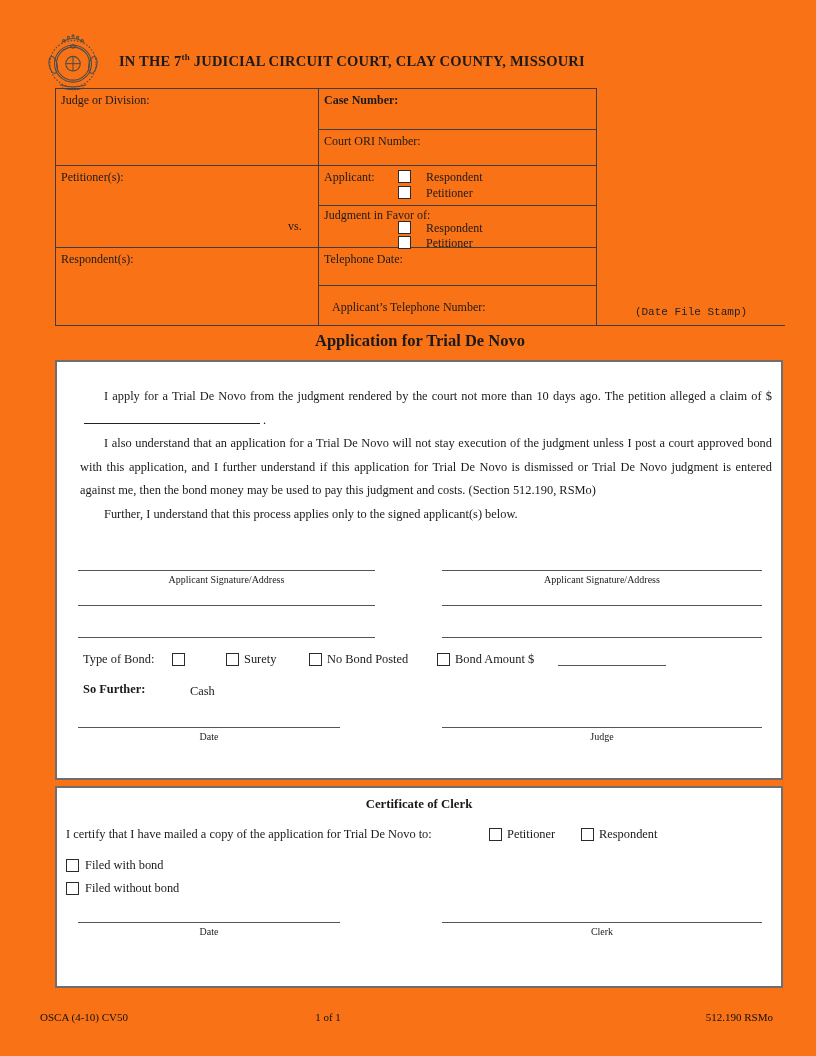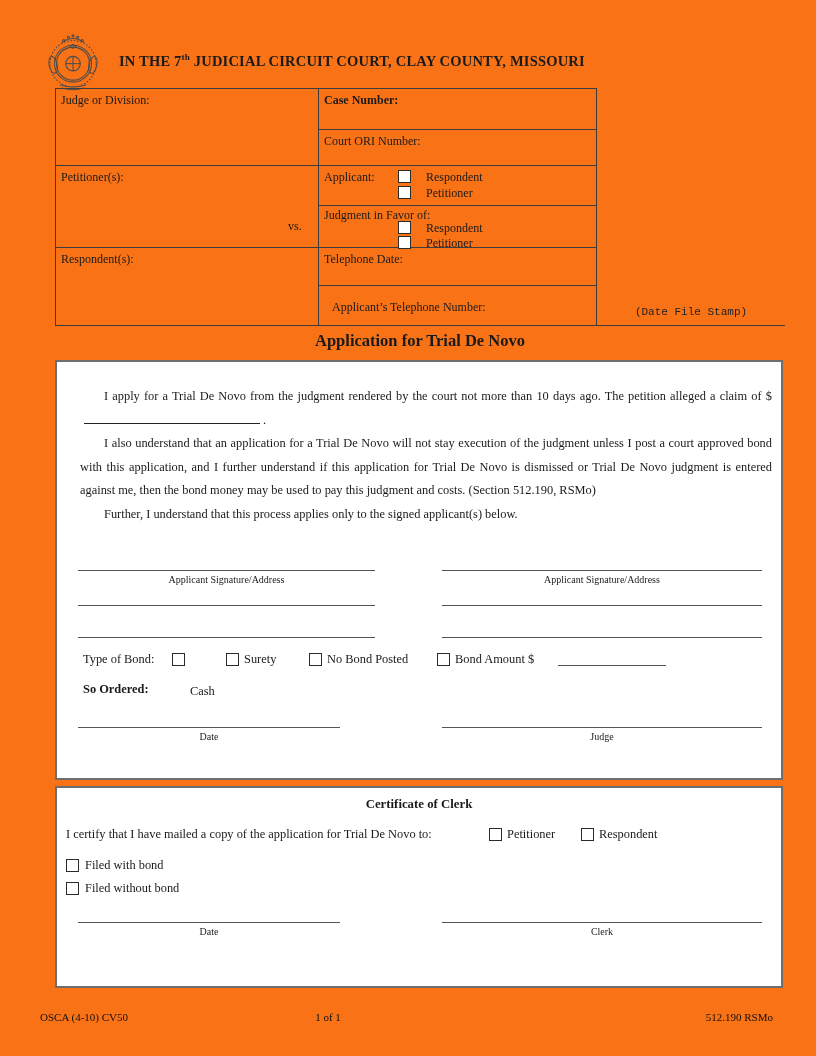--- a/index.html
+++ b/index.html
@@ -125,21 +125,21 @@
   <span class="cb-abs" style="left:172px; top:653px;"></span>
   <div class="abs row-label" style="left:190px; top:684px;">Cash</div>
   <span class="cb-abs" style="left:226px; top:653px;"></span>
   <div class="abs row-label" style="left:244px; top:652px;">Surety</div>
   <span class="cb-abs" style="left:309px; top:653px;"></span>
   <div class="abs row-label" style="left:327px; top:652px;">No Bond Posted</div>
   <span class="cb-abs" style="left:437px; top:653px;"></span>
   <div class="abs row-label" style="left:455px; top:652px;">Bond Amount  $</div>
   <div class="abs sig-line" style="left:558px; top:665px; width:108px;"></div>
 
-  <div class="abs row-label bold" style="left:83px; top:682px;">So Ordered:</div>
+  <div class="abs row-label bold" style="left:83px; top:682px;">So Further:</div>
 
   <div class="abs sig-line" style="left:78px;  top:727px; width:262px;"></div>
   <div class="abs sig-line" style="left:442px; top:727px; width:320px;"></div>
   <div class="abs under-label" style="left:78px;  top:731px; width:262px;">Date</div>
   <div class="abs under-label" style="left:442px; top:731px; width:320px;">Judge</div>
 
   <div class="abs big-box" style="left:55px; top:786px; width:728px; height:202px;"></div>
 
   <div class="abs" style="left:55px; top:797px; width:728px; text-align:center; font-size:12.8px; font-weight:bold;">Certificate of Clerk</div>
 

